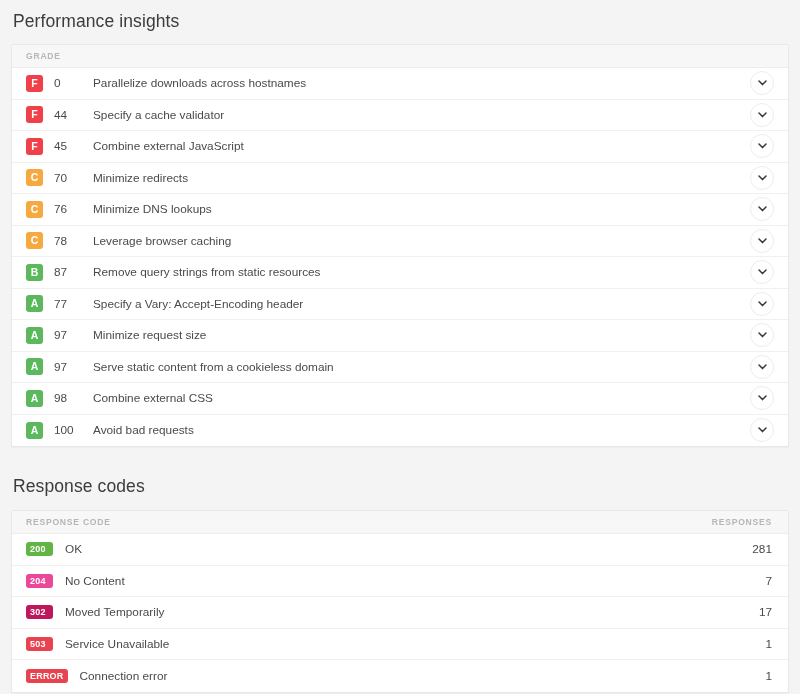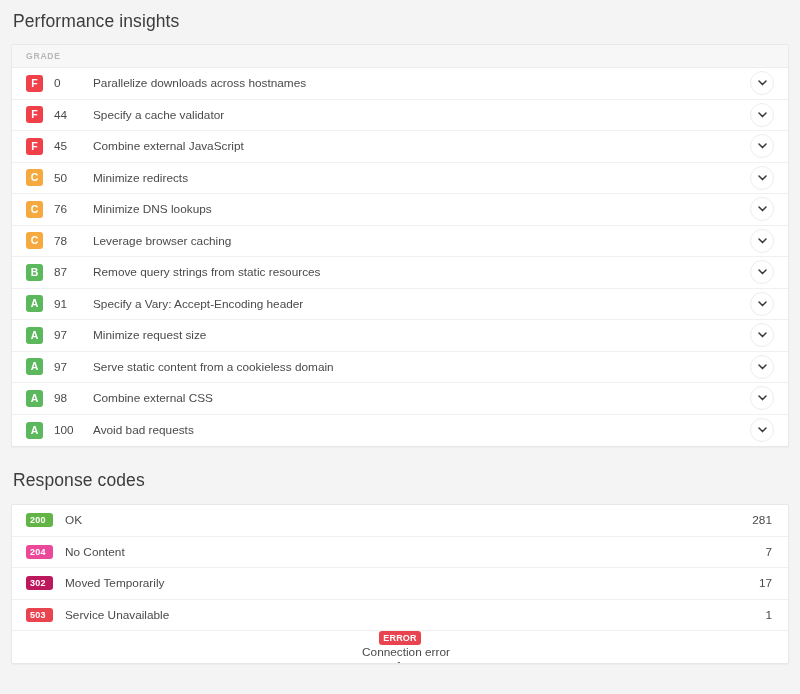--- a/index.html
+++ b/index.html
@@ -21,21 +21,21 @@
   }
 
   
   .section-title {
     font-size: 17.5px;
     font-weight: 400;
     color: #3c3c3c;
     letter-spacing: 0.1px;
   }
   .title-perf { padding-top: 11px; padding-bottom: 12px; padding-left: 2px; }
-  .title-resp { padding-top: 23px; padding-bottom: 13px; padding-left: 2px; }
+  .title-resp { padding-top: 23px; padding-bottom: 13px; padding-left: 2px; margin-top: 6px; }
 
   
   .card {
     background: #ffffff;
     border: 1px solid #e8e8e8;
     border-radius: 2px;
     box-shadow: 0 1px 1px rgba(0,0,0,0.03);
     overflow: hidden;
   }
 
@@ -112,21 +112,21 @@
   .chev-btn svg { display: block; }
 
   
   .rrow {
     display: flex;
     align-items: center;
     height: 31.5px;
     border-bottom: 1px solid #f0f0f0;
     padding: 0 14px;
   }
-  .rrow:last-child { border-bottom: none; flex-direction: column; }
+  .rrow:last-child { border-bottom: none; }
 
   .code-badge {
     flex: none;
     height: 14px;
     min-width: 27px;
     padding: 0 4px;
     border-radius: 3px;
     color: #ffffff;
     font-size: 9px;
     font-weight: 700;
@@ -191,21 +191,21 @@
           <button class="chev-btn">
             <span>
               <svg width="9" height="6" viewBox="0 0 9 6">
                 <path d="M1 1 L4.5 4.6 L8 1" fill="none" stroke="#3a3a3a" stroke-width="1.5" stroke-linecap="round" stroke-linejoin="round"></path>
               </svg>
             </span>
           </button>
         </div>
         <div class="row">
           <span class="grade-badge" style="background: rgb(245, 169, 63);">C</span>
-          <span class="score">50</span>
+          <span class="score">70</span>
           <span class="suggestion">Minimize redirects</span>
           <button class="chev-btn">
             <span>
               <svg width="9" height="6" viewBox="0 0 9 6">
                 <path d="M1 1 L4.5 4.6 L8 1" fill="none" stroke="#3a3a3a" stroke-width="1.5" stroke-linecap="round" stroke-linejoin="round"></path>
               </svg>
             </span>
           </button>
         </div>
         <div class="row">
@@ -239,21 +239,21 @@
           <button class="chev-btn">
             <span>
               <svg width="9" height="6" viewBox="0 0 9 6">
                 <path d="M1 1 L4.5 4.6 L8 1" fill="none" stroke="#3a3a3a" stroke-width="1.5" stroke-linecap="round" stroke-linejoin="round"></path>
               </svg>
             </span>
           </button>
         </div>
         <div class="row">
           <span class="grade-badge" style="background: rgb(92, 184, 92);">A</span>
-          <span class="score">91</span>
+          <span class="score">77</span>
           <span class="suggestion">Specify a Vary: Accept-Encoding header</span>
           <button class="chev-btn">
             <span>
               <svg width="9" height="6" viewBox="0 0 9 6">
                 <path d="M1 1 L4.5 4.6 L8 1" fill="none" stroke="#3a3a3a" stroke-width="1.5" stroke-linecap="round" stroke-linejoin="round"></path>
               </svg>
             </span>
           </button>
         </div>
         <div class="row">
@@ -303,20 +303,24 @@
               </svg>
             </span>
           </button>
         </div>
       </div>
   </div>
 
   <h1 class="section-title title-resp">Response codes</h1>
 
   <div class="card">
+    <div class="thead">
+      <span class="th th-rcode">RESPONSE CODE</span>
+      <span class="th th-responses">RESPONSES</span>
+    </div>
     <div id="resp-rows">
         <div class="rrow">
           <span class="code-badge" style="background: rgb(98, 181, 68);">200</span>
           <span class="code-label">OK</span>
           <span class="code-count">281</span>
         </div>
         <div class="rrow">
           <span class="code-badge" style="background: #ec4899;">204</span>
           <span class="code-label">No Content</span>
           <span class="code-count">7</span>

